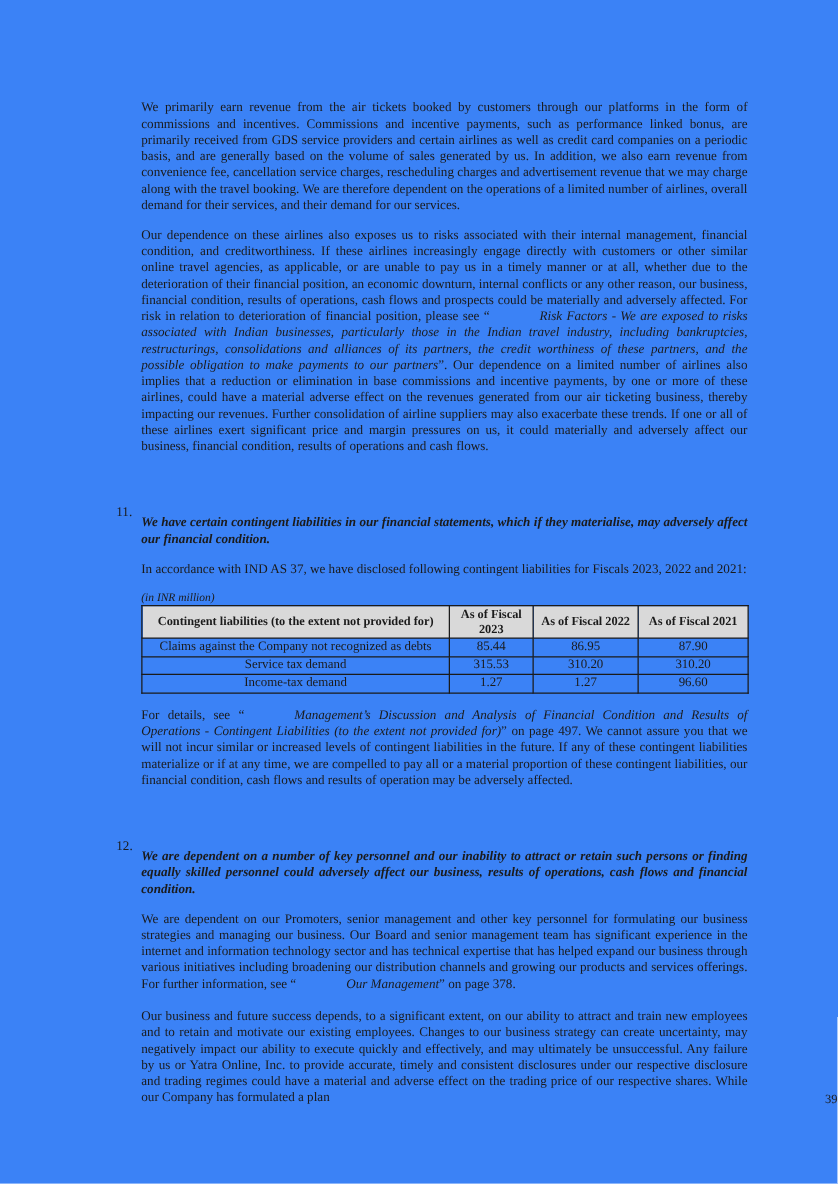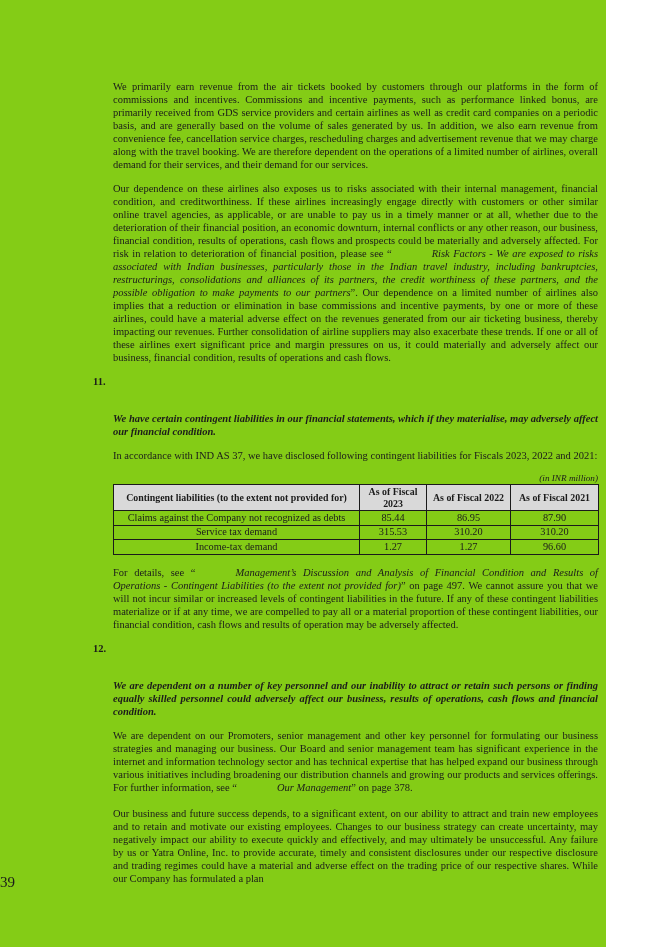--- a/index.html
+++ b/index.html
@@ -1,20 +1,20 @@
 <!DOCTYPE html>
 <html><head>
 <meta charset="utf-8">
 <style>
   html, body { margin: 0; padding: 0; background: #ffffff; }
   .page {
     position: relative;
-    width: 606px;
+    width: 670px;
     height: 947px;
-    background: #84cc16;
+    background: #3b82f6;
     font-family: "Liberation Serif", serif;
     color: #1b1b1b;
     overflow: hidden;
   }
   .content {
     position: absolute;
     left: 93px;
     top: 80px;
     width: 505px;
     font-size: 10.5px;
@@ -26,33 +26,33 @@
   }
   .para:last-child { margin-bottom: 0; margin-top: 13px; }
   .it { font-style: italic; margin-left: 40px; }
   .list-item {
     display: flex;
     margin: 0 0 11px 0;
   }
   .list-num {
     width: 20px;
     flex: none;
-    font-weight: bold;
+    font-weight: normal;
+    margin-top: 29px;
   }
   .list-head {
     flex: 1;
     font-weight: bold;
     font-style: italic;
     text-align: justify;
     margin-top: 37px;
   }
   .inr-note {
     margin: 6px 0 1px 20px;
     width: 485px;
-    text-align: right;
     font-style: italic;
     font-size: 9.2px;
     line-height: 10px;
   }
   table.cl-table {
     border-collapse: collapse;
     table-layout: fixed;
     width: 485px;
     margin: 0 0 0 20px;
     font-size: 10.3px;
@@ -73,22 +73,22 @@
   }
   .cl-table th.first { white-space: nowrap; text-align: center; }
   .cl-table td.lbl { text-align: center; }
   .cl-table td.num { text-align: center; }
   .after-table { margin-top: 11px; }
   .page-number {
     position: absolute;
     left: 0;
     right: 0;
     top: 874px;
-    text-align: left;
-    font-size: 15px;
+    text-align: right;
+    font-size: 10px;
   }
 </style>
 </head>
 <body>
 
 <div class="page">
   <div class="content">
 
     <p class="para">We primarily earn revenue from the air tickets booked by customers through our platforms in the form of commissions and incentives. Commissions and incentive payments, such as performance linked bonus, are primarily received from GDS service providers and certain airlines as well as credit card companies on a periodic basis, and are generally based on the volume of sales generated by us. In addition, we also earn revenue from convenience fee, cancellation service charges, rescheduling charges and advertisement revenue that we may charge along with the travel booking. We are therefore dependent on the operations of a limited number of airlines, overall demand for their services, and their demand for our services.</p>
 

